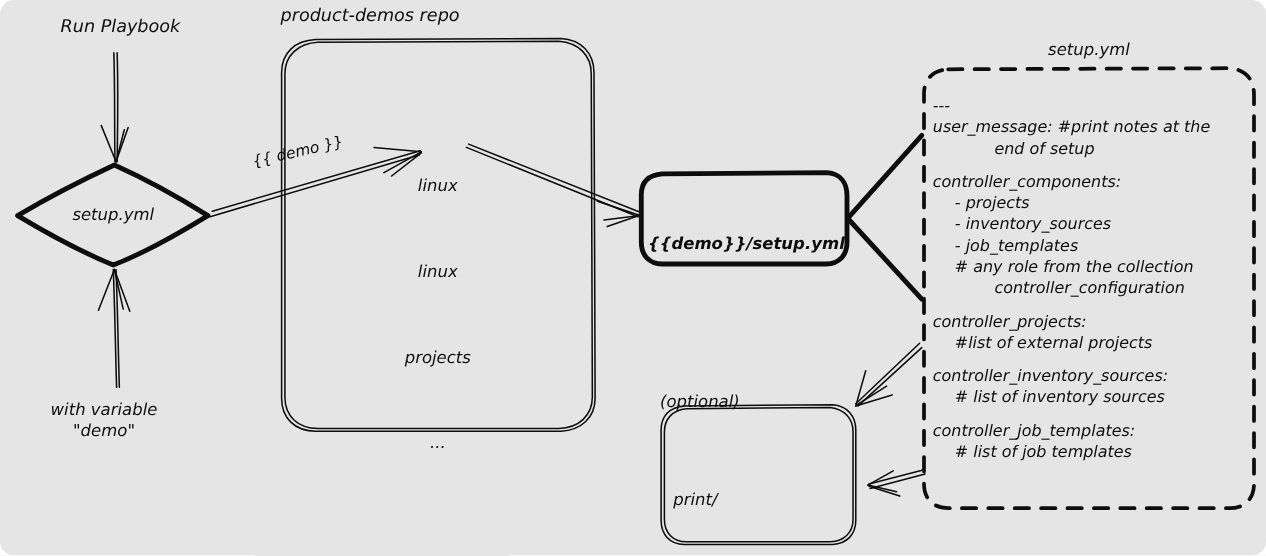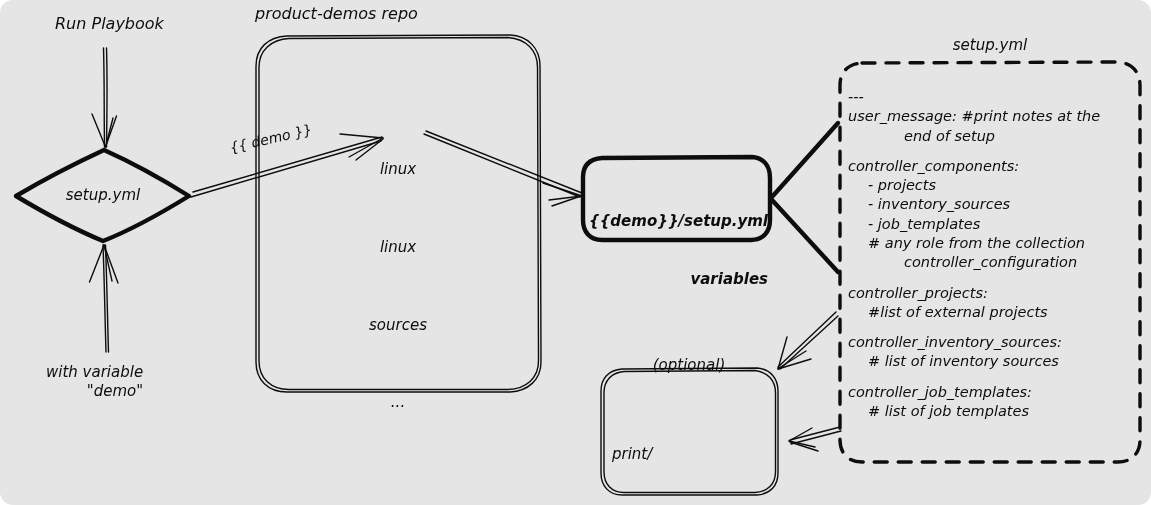--- a/index.html
+++ b/index.html
@@ -44,21 +44,21 @@
     transform:rotate(-13deg); transform-origin:0 0;
   }
 
   
   #vars-label{
     left:586px; top:174px; width:182px; text-align:right; font-size:15px;
     font-weight:600;
   }
 
   
-  #ext-title{ left:600px; top:318px; width:178px; text-align:center; font-size:15px; }
+  #ext-title{ left:600px; top:318px; width:178px; text-align:left; font-size:15px; }
   #ext-items{ left:612px; top:401px; font-size:15px; line-height:1.42; }
 
   
   #yaml-title{ left:840px; top:36px; width:300px; text-align:center; font-size:15px;}
   #yaml-body{
     left:848px; top:88px; width:292px; font-size:14.5px; line-height:1.33;
   }
   #yaml-body .blank{ height:11px; }
   #yaml-body .ind1{ padding-left:20px; }
   #yaml-body .ind3{ padding-left:56px; }
@@ -171,39 +171,38 @@
     <g>
       <path class="s-dash" d="M862,63 L1118,62 C1132,63 1140,72 1140,86
                L1140,440 C1140,453 1132,462 1118,462
                L862,462 C848,462 840,453 840,440
                L840,85 C840,72 848,64 862,63 Z"></path>
     </g>
   </svg>
 
   <div class="lbl hand" id="run-playbook-label">Run Playbook</div>
 
-  <div class="lbl hand" id="with-variable-label" style="white-space: pre; text-align: right;">with variable
+  <div class="lbl hand" id="with-variable-label" style="white-space: pre;">with variable
 "demo"</div>
 
   <div class="lbl hand" id="diamond-label">setup.yml</div>
 
   <div class="lbl hand" id="repo-title">product-demos repo</div>
 
   <div class="lbl hand" id="repo-items">
     <div>linux</div>
     <div>linux</div>
-    <div>sources</div>
+    <div>projects</div>
     <div>...</div>
   </div>
 
   <div class="lbl hand" id="demo-edge-label">{{ demo }}</div>
 
   <div class="lbl hand" id="vars-label">
     <div>{{demo}}/setup.yml</div>
-    <div>variables</div>
   </div>
 
   <div class="lbl hand" id="ext-title">
     <div>(optional)</div>
   </div>
 
   <div class="lbl hand" id="ext-items">
     <div>print/</div>
     
     

